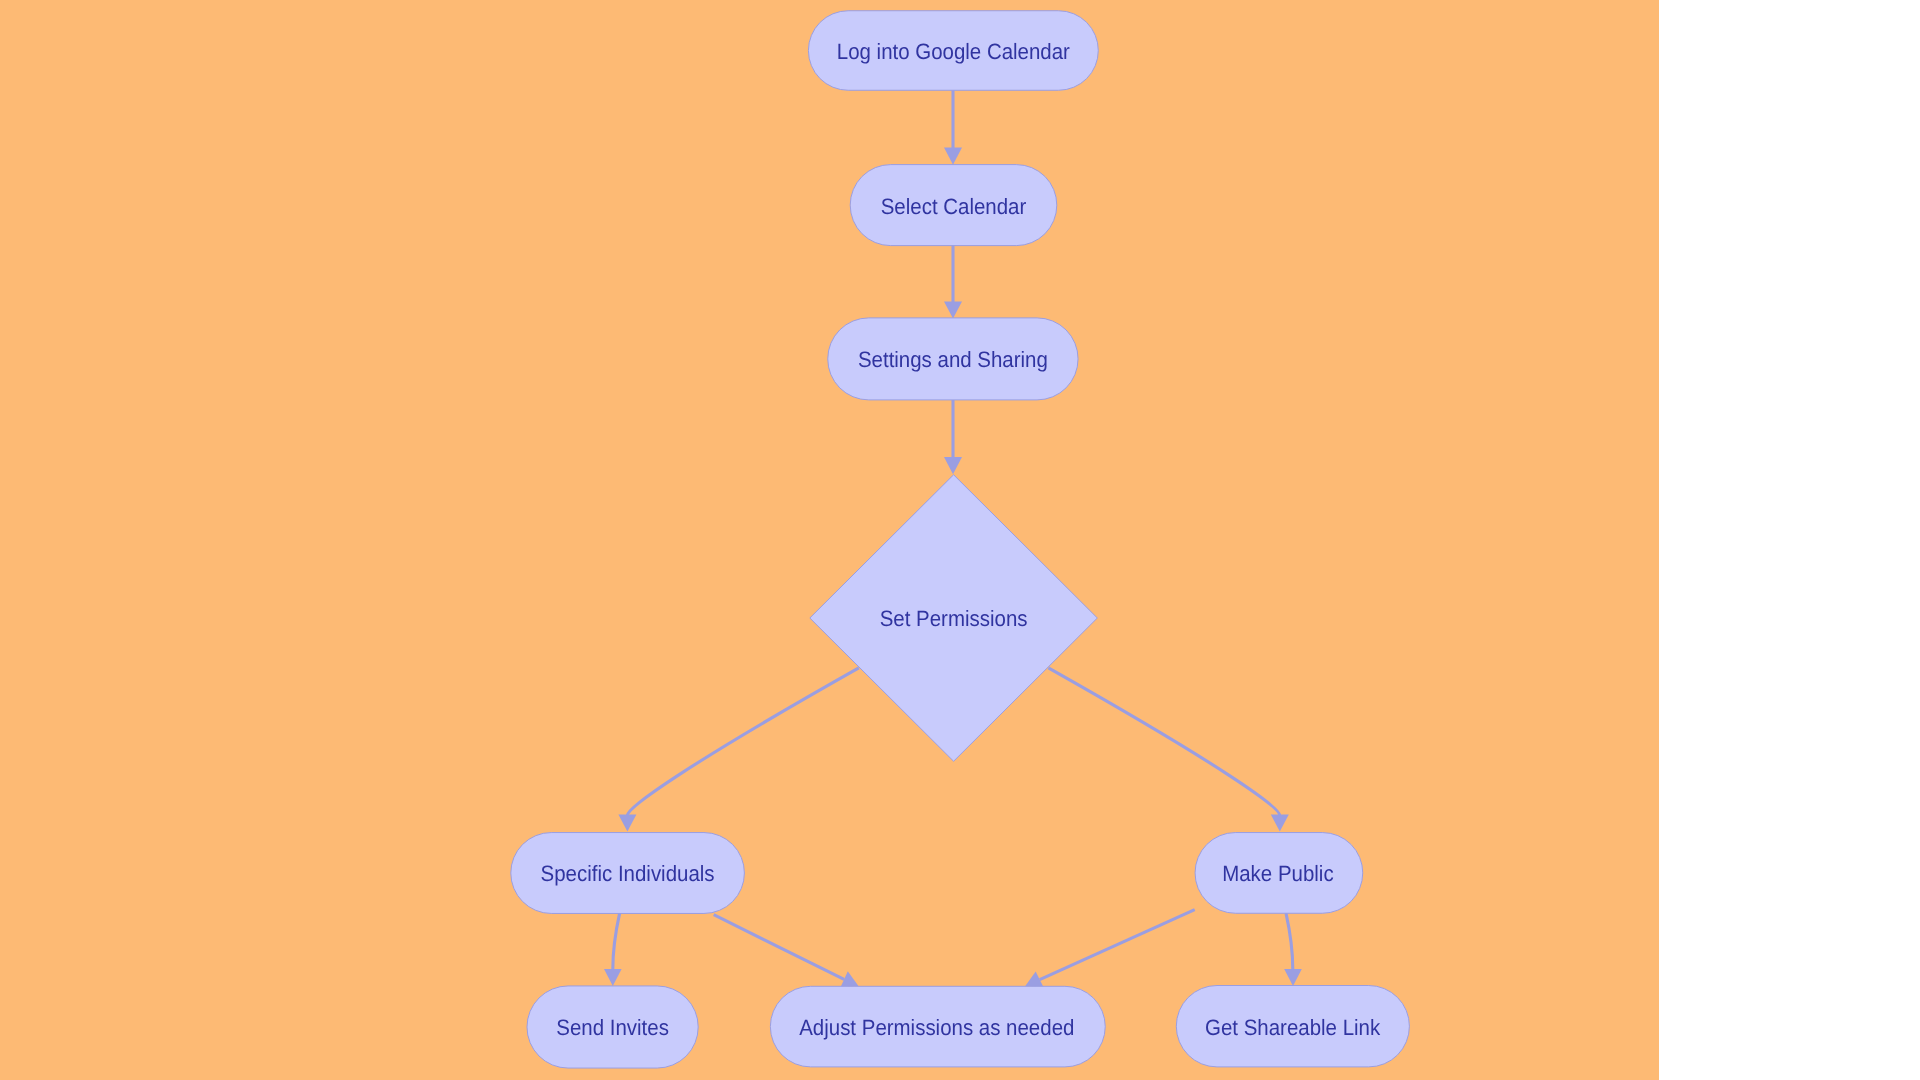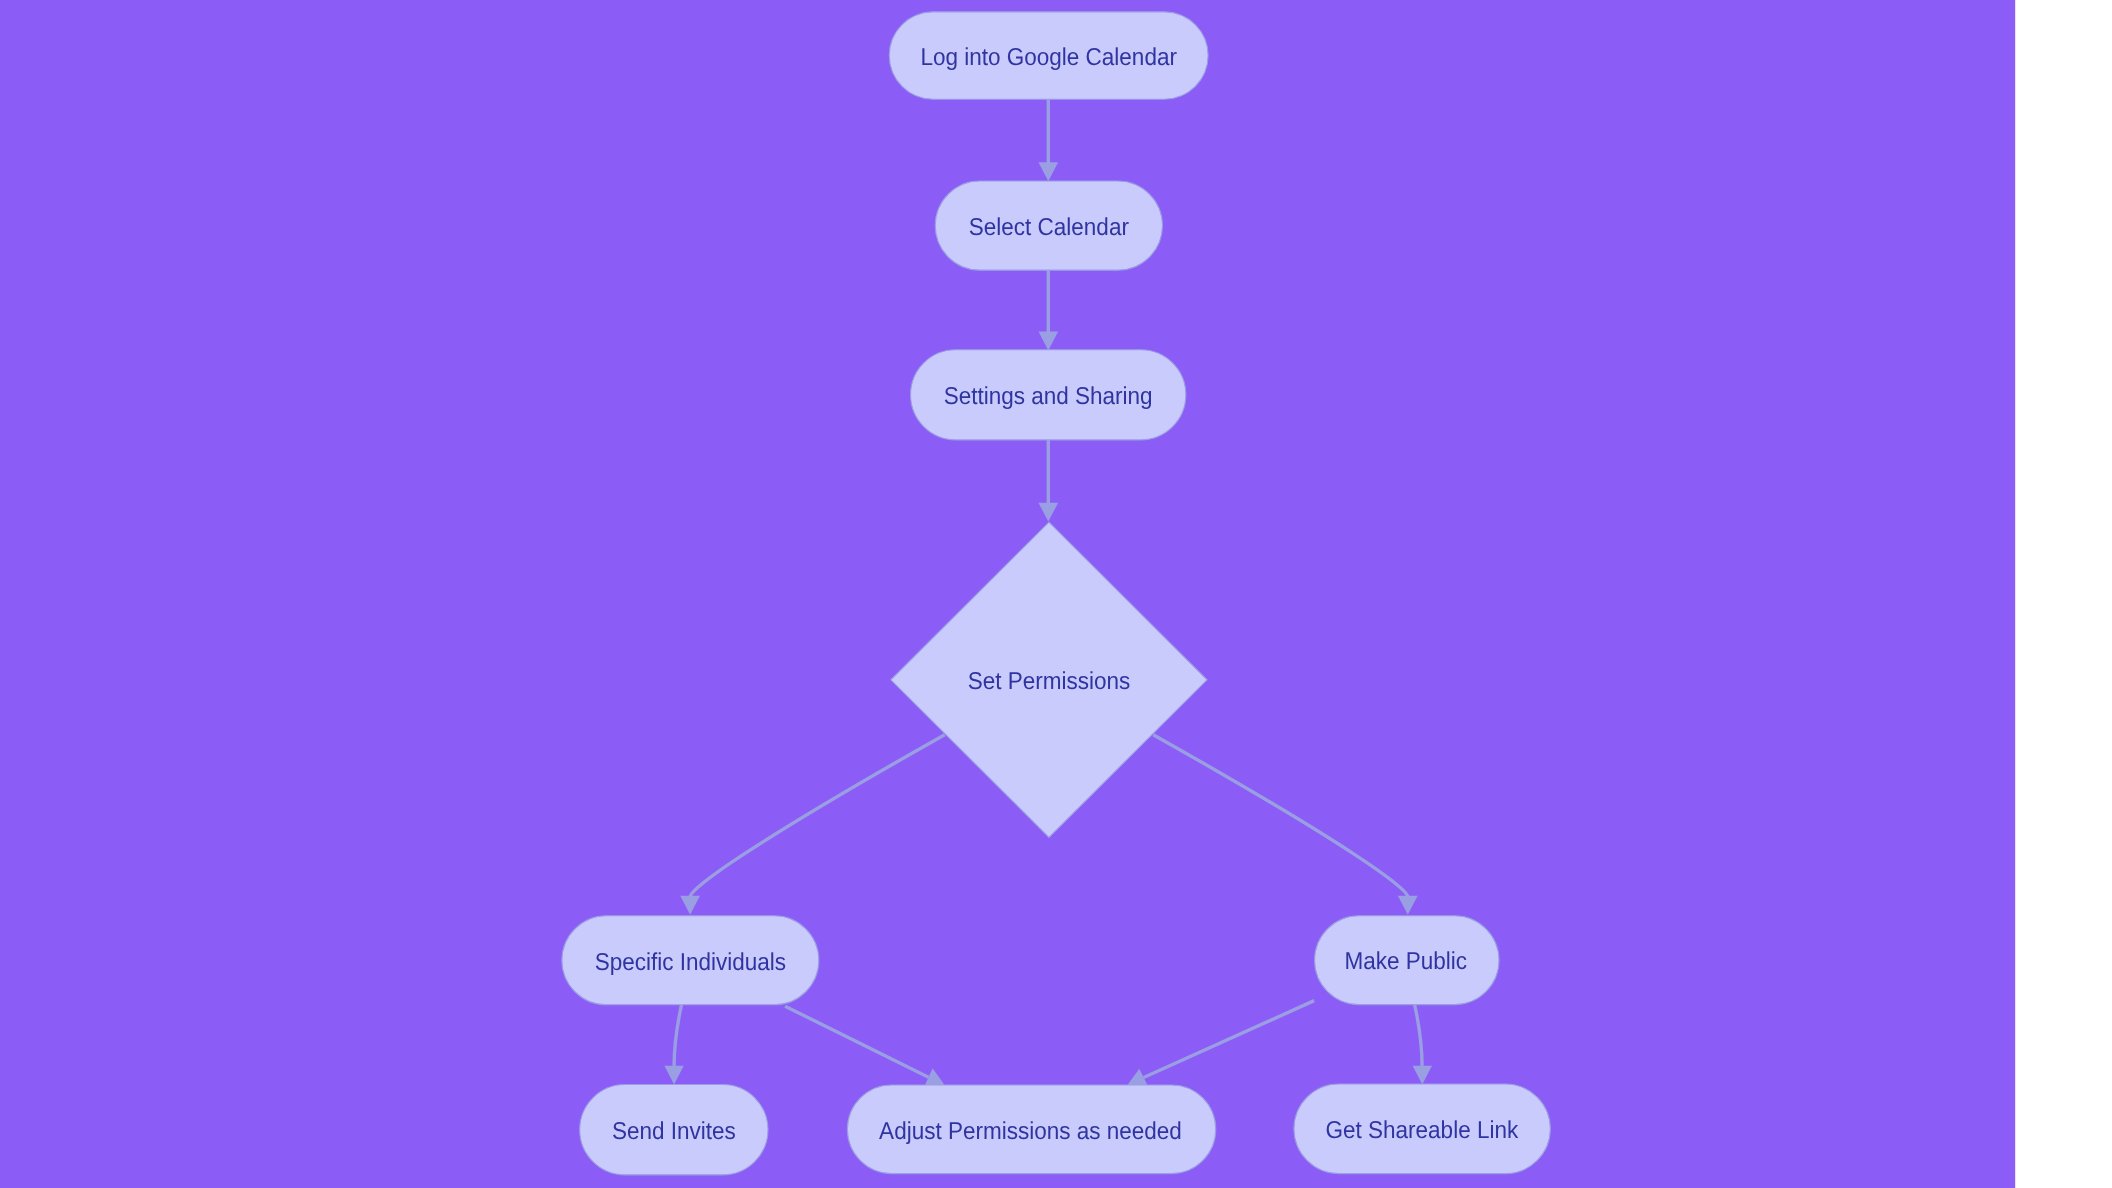--- a/index.html
+++ b/index.html
@@ -1,17 +1,17 @@
 <!DOCTYPE html>
 <html><head>
 <meta charset="utf-8">
 <title>Flowchart</title>
 <style>
   html,body{margin:0;padding:0;background:#ffffff;width:1920px;height:1080px;overflow:hidden;}
-  #stage{position:relative;width:1832px;height:1080px;background:#8b5cf6;}
+  #stage{position:relative;width:1659px;height:1080px;background:#fdba74;}
   svg#flowchart{position:absolute;left:0;top:0;width:1920px;height:1080px;display:block;
                 transform:translateZ(0);}
   .node-shape{fill:#c8cbfc;stroke:#9a9ee2;stroke-width:1;}
   .edge-line{fill:none;stroke:#9a9ee2;stroke-width:3.1;stroke-linecap:butt;}
   .arrowhead{fill:#9a9ee2;stroke:none;}
   .node-label{font-family:"Liberation Sans",sans-serif;font-size:22.2px;fill:#3034a0;
               dominant-baseline:middle;text-anchor:middle;white-space:pre;
               text-rendering:geometricPrecision;-webkit-font-smoothing:antialiased;}
 </style>
 </head>

